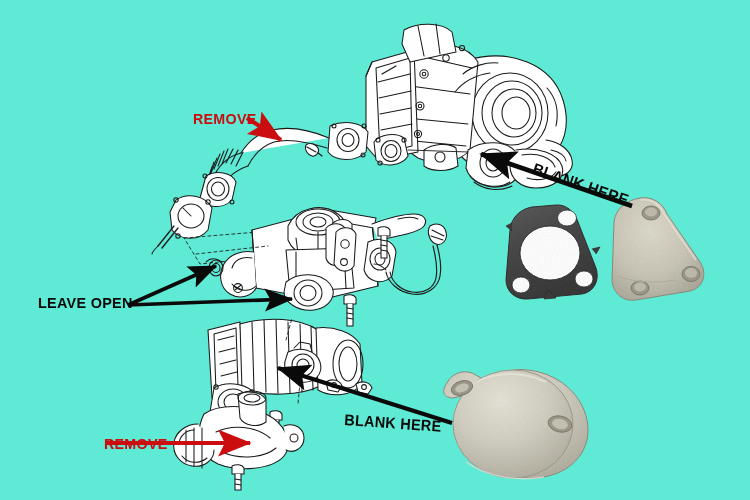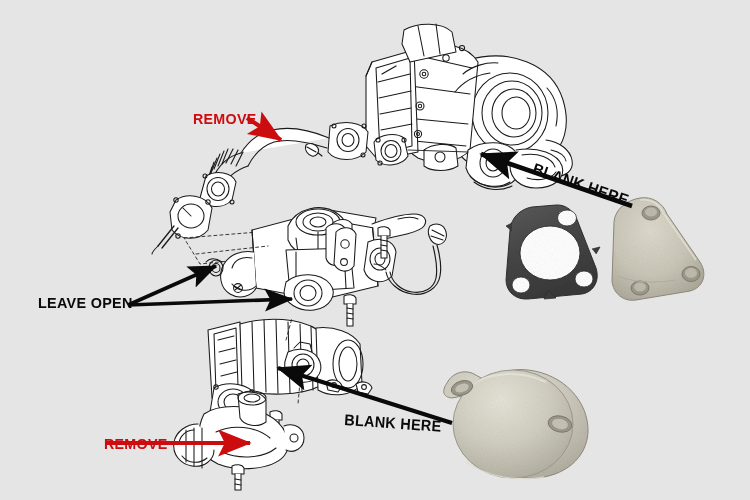--- a/index.html
+++ b/index.html
@@ -4,21 +4,21 @@
 <style>
   html, body {
     margin: 0;
     padding: 0;
     background: #ffffff;
   }
   #canvas {
     position: relative;
     width: 750px;
     height: 500px;
-    background: #e5e5e5;
+    background: #5eead4;
     overflow: hidden;
     font-family: "Liberation Sans", sans-serif;
   }
   #art {
     position: absolute;
     left: 0;
     top: 0;
     width: 750px;
     height: 500px;
   }

